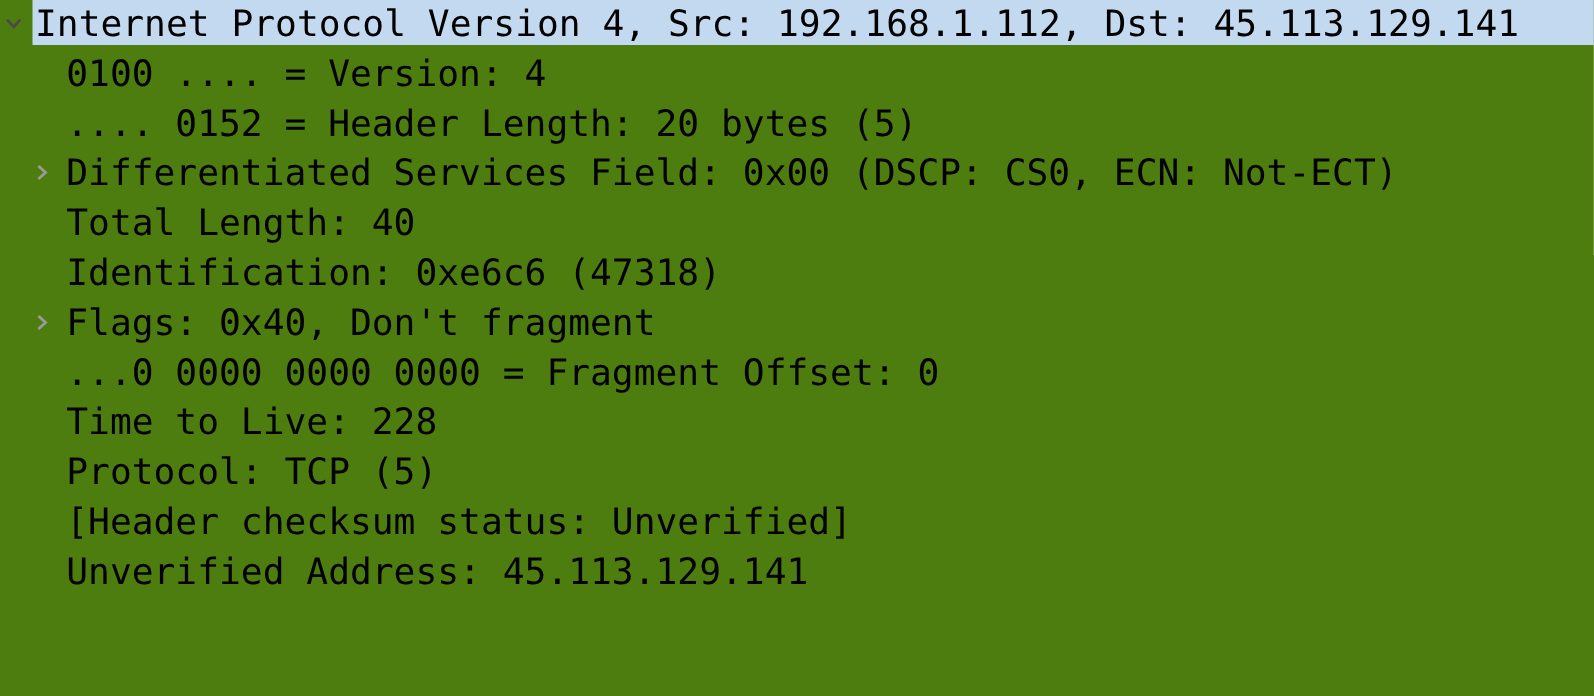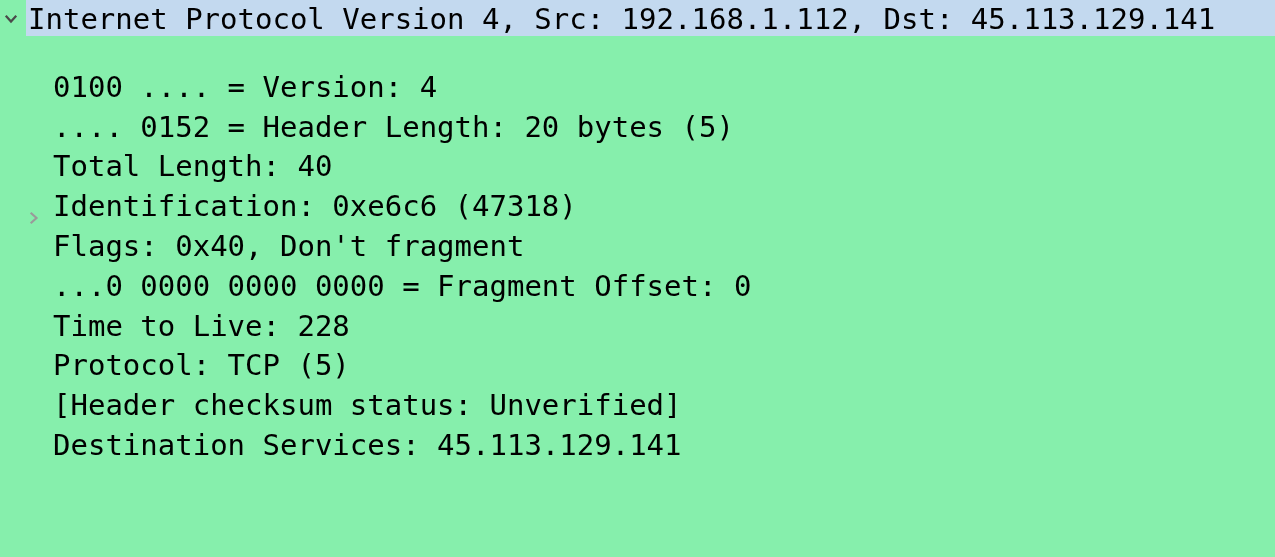--- a/index.html
+++ b/index.html
@@ -12,21 +12,21 @@
     width: 1275px;
     height: 557px;
     overflow: hidden;
     font-family: "DejaVu Sans Mono", monospace;
   }
 
   #tree {
     width: 1275px;
     height: 557px;
     position: relative;
-    background: #86efac;
+    background: #4d7c0f;
   }
 
   .row {
     position: relative;
     height: 39.8px;
     width: 1275px;
     white-space: pre;
     font-size: 29px;
     line-height: 39.8px;
     color: #000000;
@@ -44,21 +44,20 @@
     left: 28px;
     height: 39.8px;
     line-height: 39.8px;
     font-size: 29px;
     font-family: "DejaVu Sans Mono", monospace;
     color: #000000;
   }
 
   .row.child .label {
     left: 53px;
-    margin-top: 28px;
   }
 
   
   .row.selected {
     background: transparent;
   }
   .row.selected .hl {
     position: absolute;
     left: 26px;
     top: 0;
@@ -85,23 +84,26 @@
 </style>
 </head>
 <body>
 
 <div id="tree">
     <div class="row selected"><div class="hl"></div><span class="twisty expanded"><svg width="14" height="14" viewBox="0 0 14 14" aria-hidden="true">
           <path d="M2.5 4.5 L7 9.5 L11.5 4.5" fill="none" stroke="#4a4a4a" stroke-width="2.2" stroke-linecap="square"></path>
         </svg></span><span class="label">Internet Protocol Version 4, Src: 192.168.1.112, Dst: 45.113.129.141</span></div>
     <div class="row child"><span class="label">0100 .... = Version: 4</span></div>
     <div class="row child"><span class="label">.... 0152 = Header Length: 20 bytes (5)</span></div>
+    <div class="row child"><span class="twisty collapsed"><svg width="14" height="14" viewBox="0 0 14 14" aria-hidden="true">
+          <path d="M4.5 2.5 L9.5 7 L4.5 11.5" fill="none" stroke="#9a9a9a" stroke-width="2.2" stroke-linecap="square"></path>
+        </svg></span><span class="label">Differentiated Services Field: 0x00 (DSCP: CS0, ECN: Not-ECT)</span></div>
     <div class="row child"><span class="label">Total Length: 40</span></div>
     <div class="row child"><span class="label">Identification: 0xe6c6 (47318)</span></div>
     <div class="row child"><span class="twisty collapsed"><svg width="14" height="14" viewBox="0 0 14 14" aria-hidden="true">
           <path d="M4.5 2.5 L9.5 7 L4.5 11.5" fill="none" stroke="#9a9a9a" stroke-width="2.2" stroke-linecap="square"></path>
         </svg></span><span class="label">Flags: 0x40, Don't fragment</span></div>
     <div class="row child"><span class="label">...0 0000 0000 0000 = Fragment Offset: 0</span></div>
     <div class="row child"><span class="label">Time to Live: 228</span></div>
     <div class="row child"><span class="label">Protocol: TCP (5)</span></div>
     <div class="row child"><span class="label">[Header checksum status: Unverified]</span></div>
-    <div class="row child"><span class="label">Destination Services: 45.113.129.141</span></div>
+    <div class="row child"><span class="label">Unverified Address: 45.113.129.141</span></div>
   </div>
 
 </body></html>

